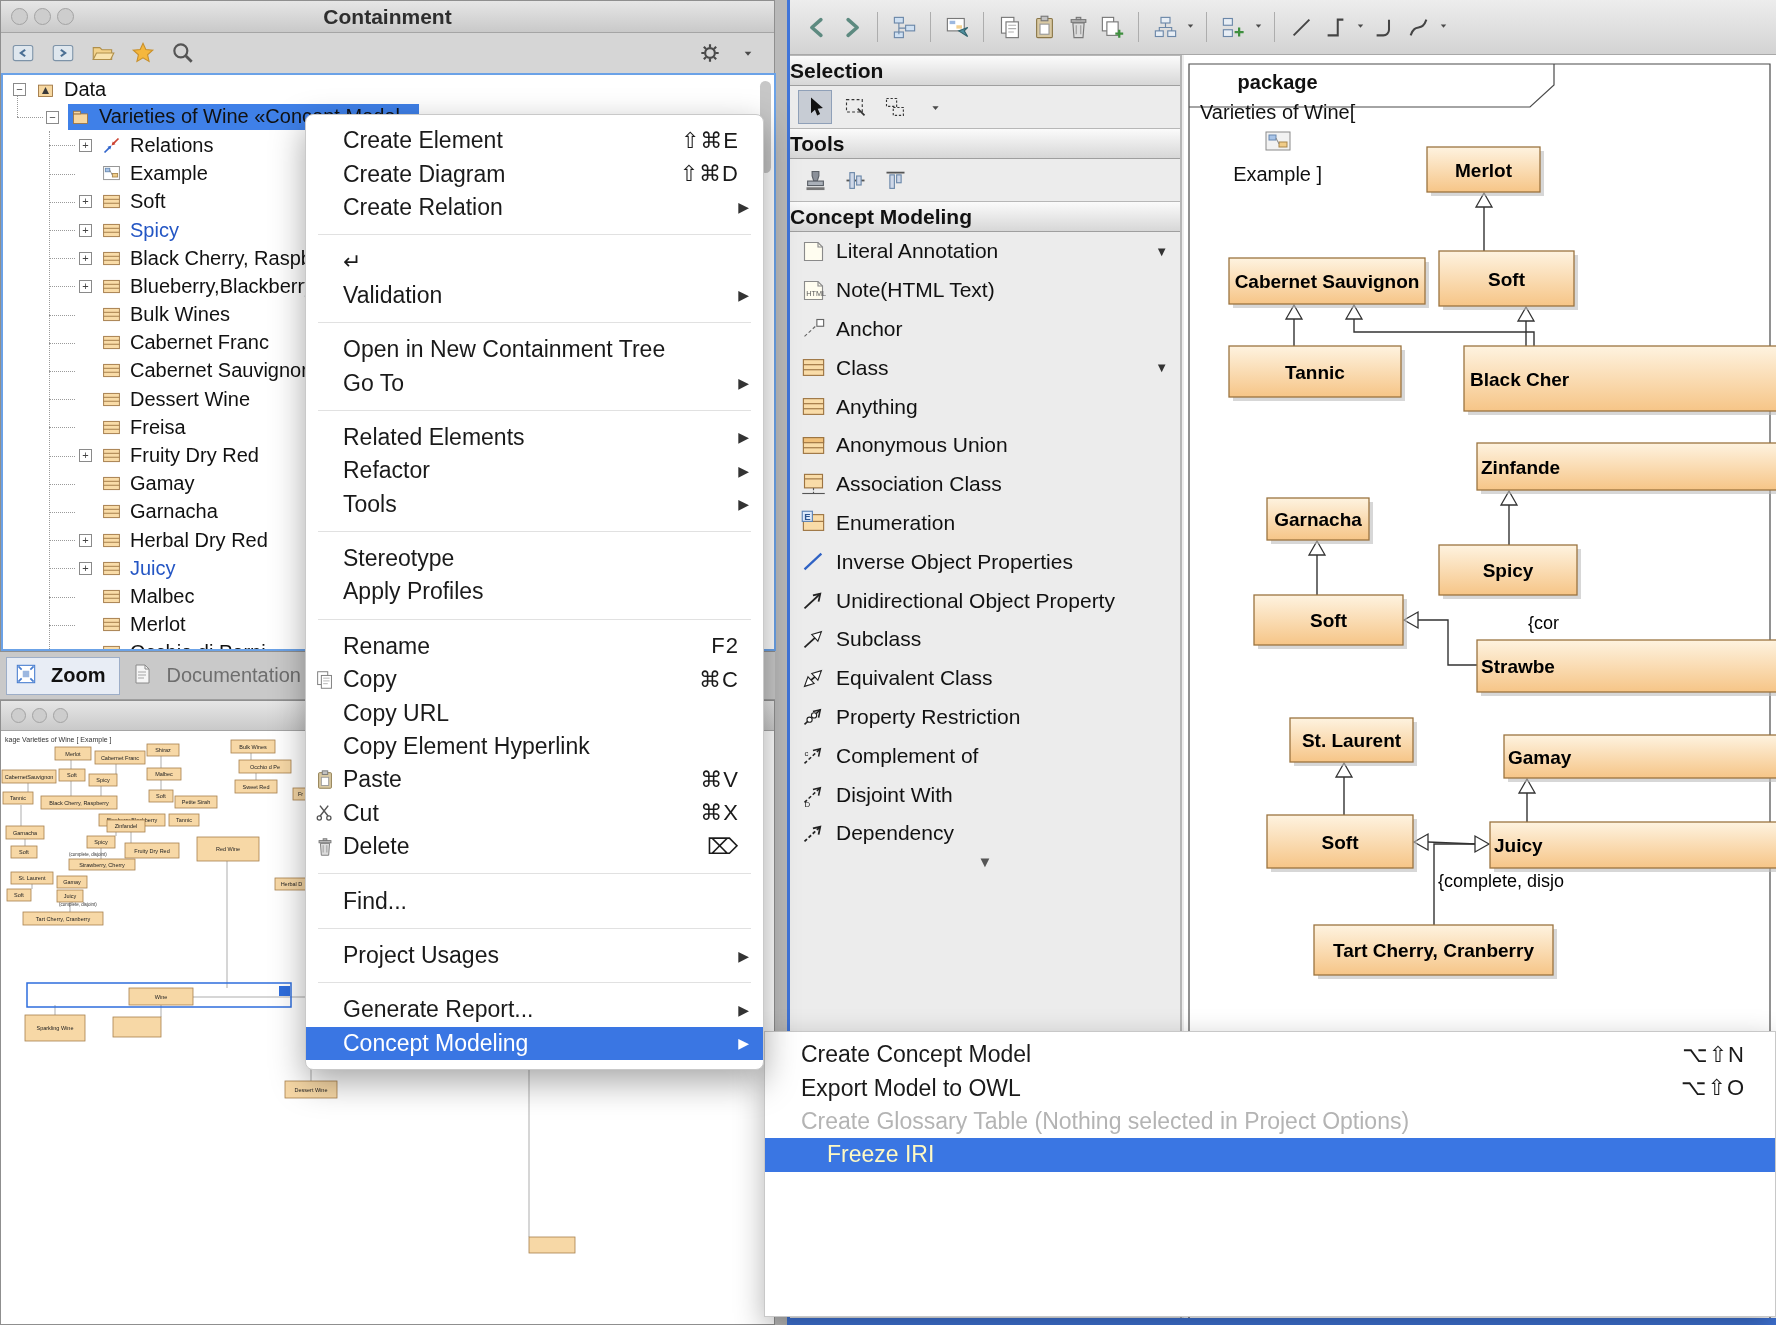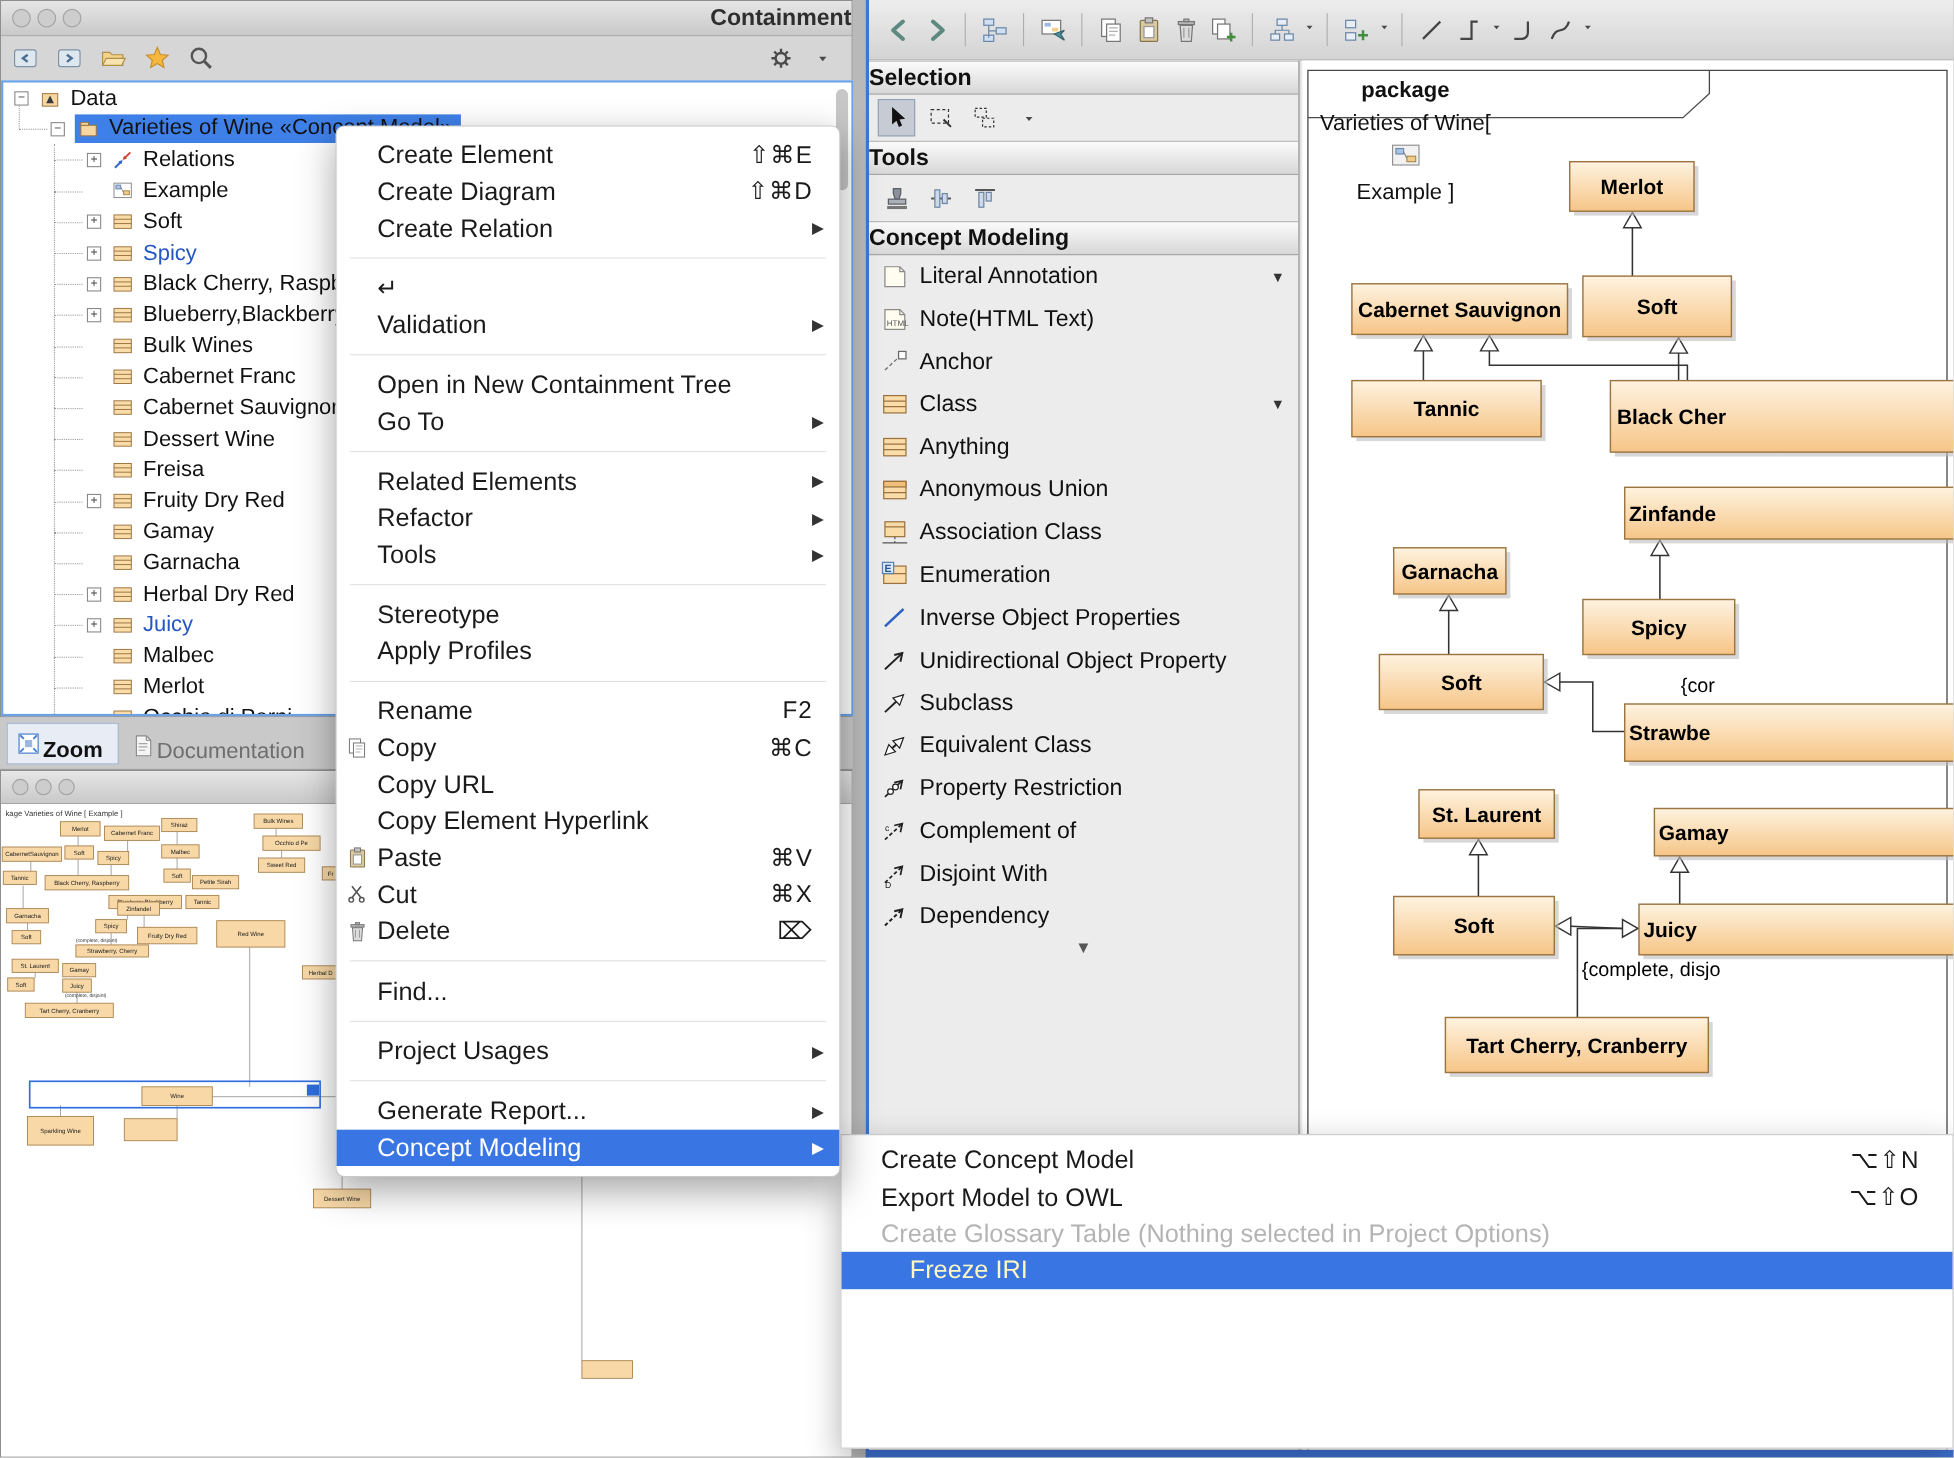--- a/index.html
+++ b/index.html
@@ -5,21 +5,21 @@
   * { margin:0; padding:0; box-sizing:border-box; }
   html,body { width:1776px; height:1325px; overflow:hidden; background:#b9b9b9;
               font-family:"Liberation Sans", sans-serif; }
   #root { position:relative; width:1776px; height:1325px; }
 
   
   #containment { position:absolute; left:0; top:0; width:775px; height:652px;
                  background:#d6d6d6; border:1px solid #8f8f8f; z-index:2; }
   .titlebar { position:relative; height:32px;
               background:linear-gradient(#e6e6e6,#c9c9c9); border-bottom:1px solid #a5a5a5;
-              display:flex; align-items:center; justify-content:flex-end; }
+              display:flex; align-items:center; justify-content:center; }
   .titlebar .title { font-size:21px; font-weight:bold; color:#2e2e2e; }
   .lights { position:absolute; left:10px; top:7px; display:flex; gap:6px; }
   .light { width:17px; height:17px; border-radius:50%; background:#cdcdcd; border:1px solid #a3a3a3; }
   .ctoolbar { position:relative; height:40px; background:#d6d6d6; display:flex; align-items:center; padding-left:6px; gap:8px; }
   .tbtn { width:32px; height:32px; display:flex; align-items:center; justify-content:center; }
   .ctoolbar .right { position:absolute; right:10px; display:flex; align-items:center; gap:6px; }
   #tree { position:absolute; left:0; top:72px; width:775px; height:578px; background:#ffffff;
           border:2px solid #6ba2e7; overflow:hidden; }
   .trow { height:28.2px; display:flex; align-items:center; white-space:nowrap; position:relative; z-index:2;}
   .handle { width:13px; height:13px; border:1px solid #8a8a8a; background:#fff; color:#444;
@@ -30,21 +30,21 @@
   .tlabel.blue { color:#2456c4; }
   .selwrap { display:flex; align-items:center; background:#3f80e8; padding:1px 8px 2px 2px; }
   .guide { position:absolute; z-index:1; }
   .vguide { border-left:1px dotted #9a9a9a; width:0; }
   .hguide { border-top:1px dotted #9a9a9a; height:0; }
   .vscroll { position:absolute; right:3px; top:6px; width:11px; height:92px; background:#c7c7c7; border-radius:6px; }
 
   
   #panel-tabs { position:absolute; left:0; top:652px; width:775px; height:48px; background:#c9c9c9;
                 border-bottom:1px solid #9e9e9e; display:flex; align-items:center; padding-left:6px; gap:4px; z-index:2;}
-  .ptab { display:flex; align-items:flex-end; gap:0; height:38px; padding:0 14px 0 6px; }
+  .ptab { display:flex; align-items:center; gap:12px; height:38px; padding:0 14px 0 6px; }
   .ptab.sel { background:#e8edf5; border:1px solid #9daec8; }
   .ptab .tl { font-size:20px; font-weight:bold; color:#111; }
   .ptab.dim .tl { font-weight:normal; color:#6e6e6e; }
   #zoomwin { position:absolute; left:0; top:700px; width:775px; height:625px; background:#fff;
              border:1px solid #8f8f8f; z-index:2; }
   #zoomwin .titlebar { height:30px; }
   #zoomwin .light { width:15px; height:15px; }
   #minimap { position:absolute; left:0; top:30px; width:773px; height:593px; background:#fff; }
   #minimap svg { position:absolute; inset:0; }
 

